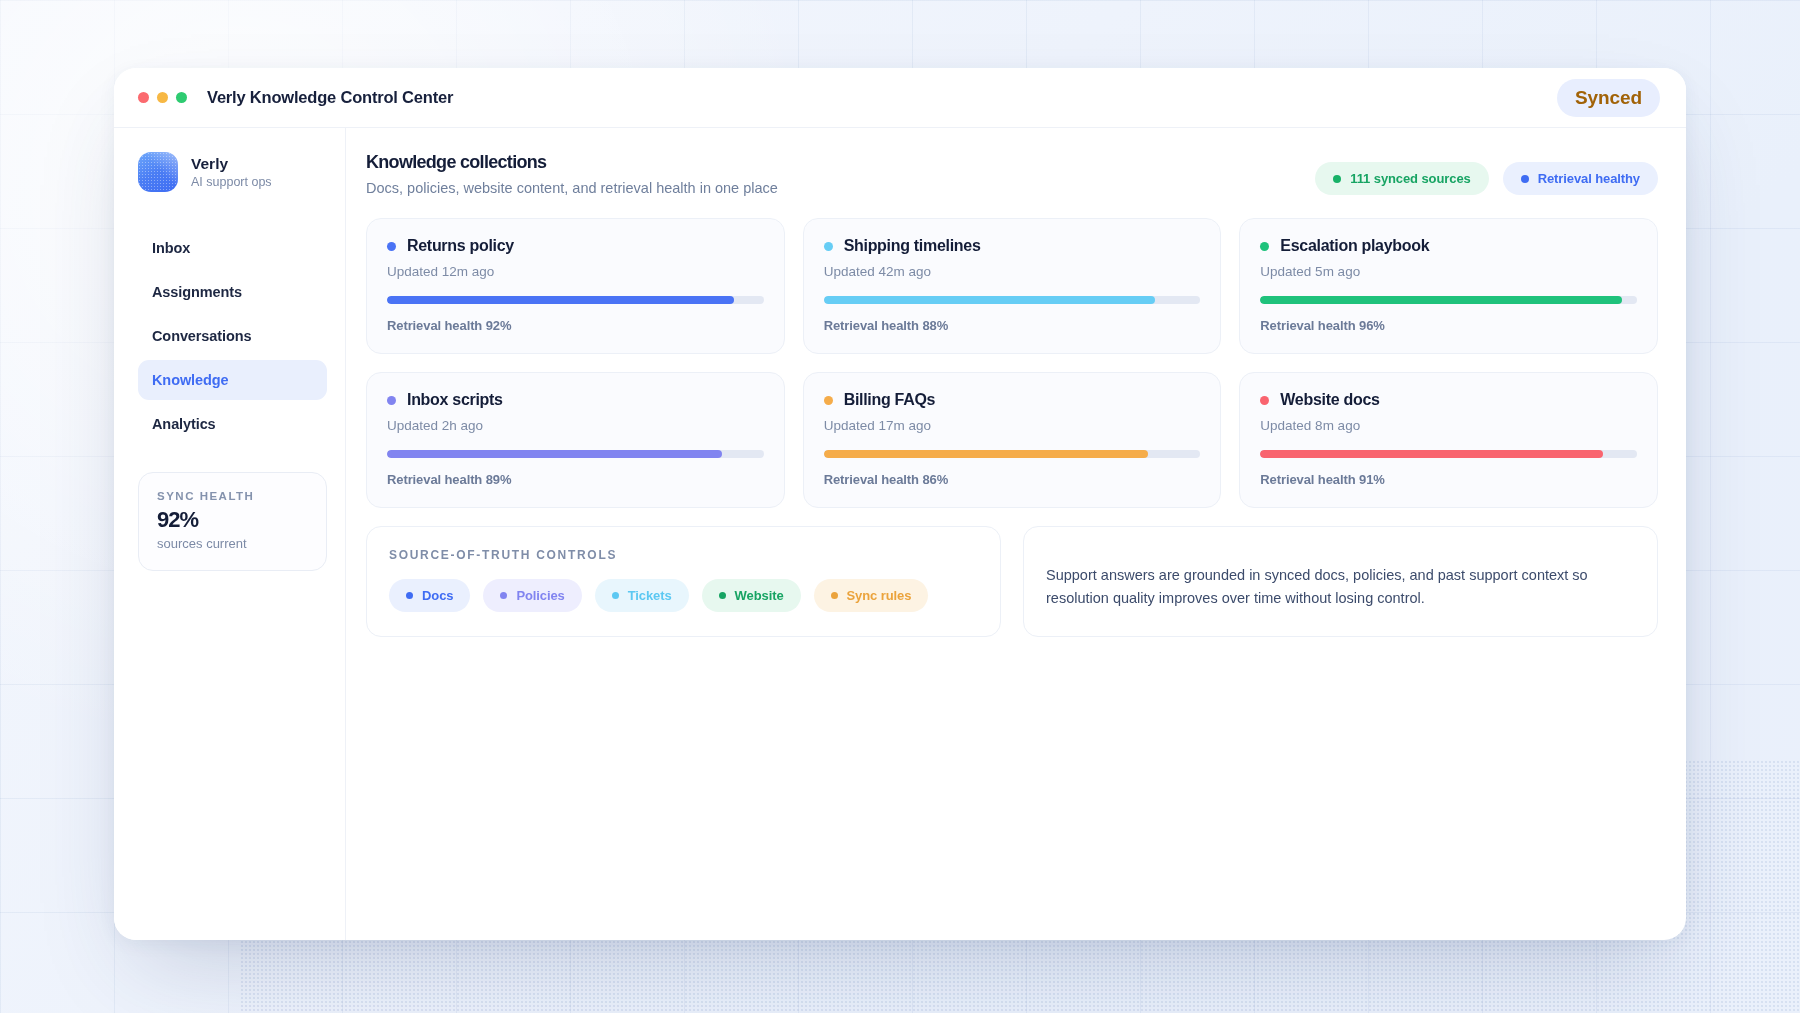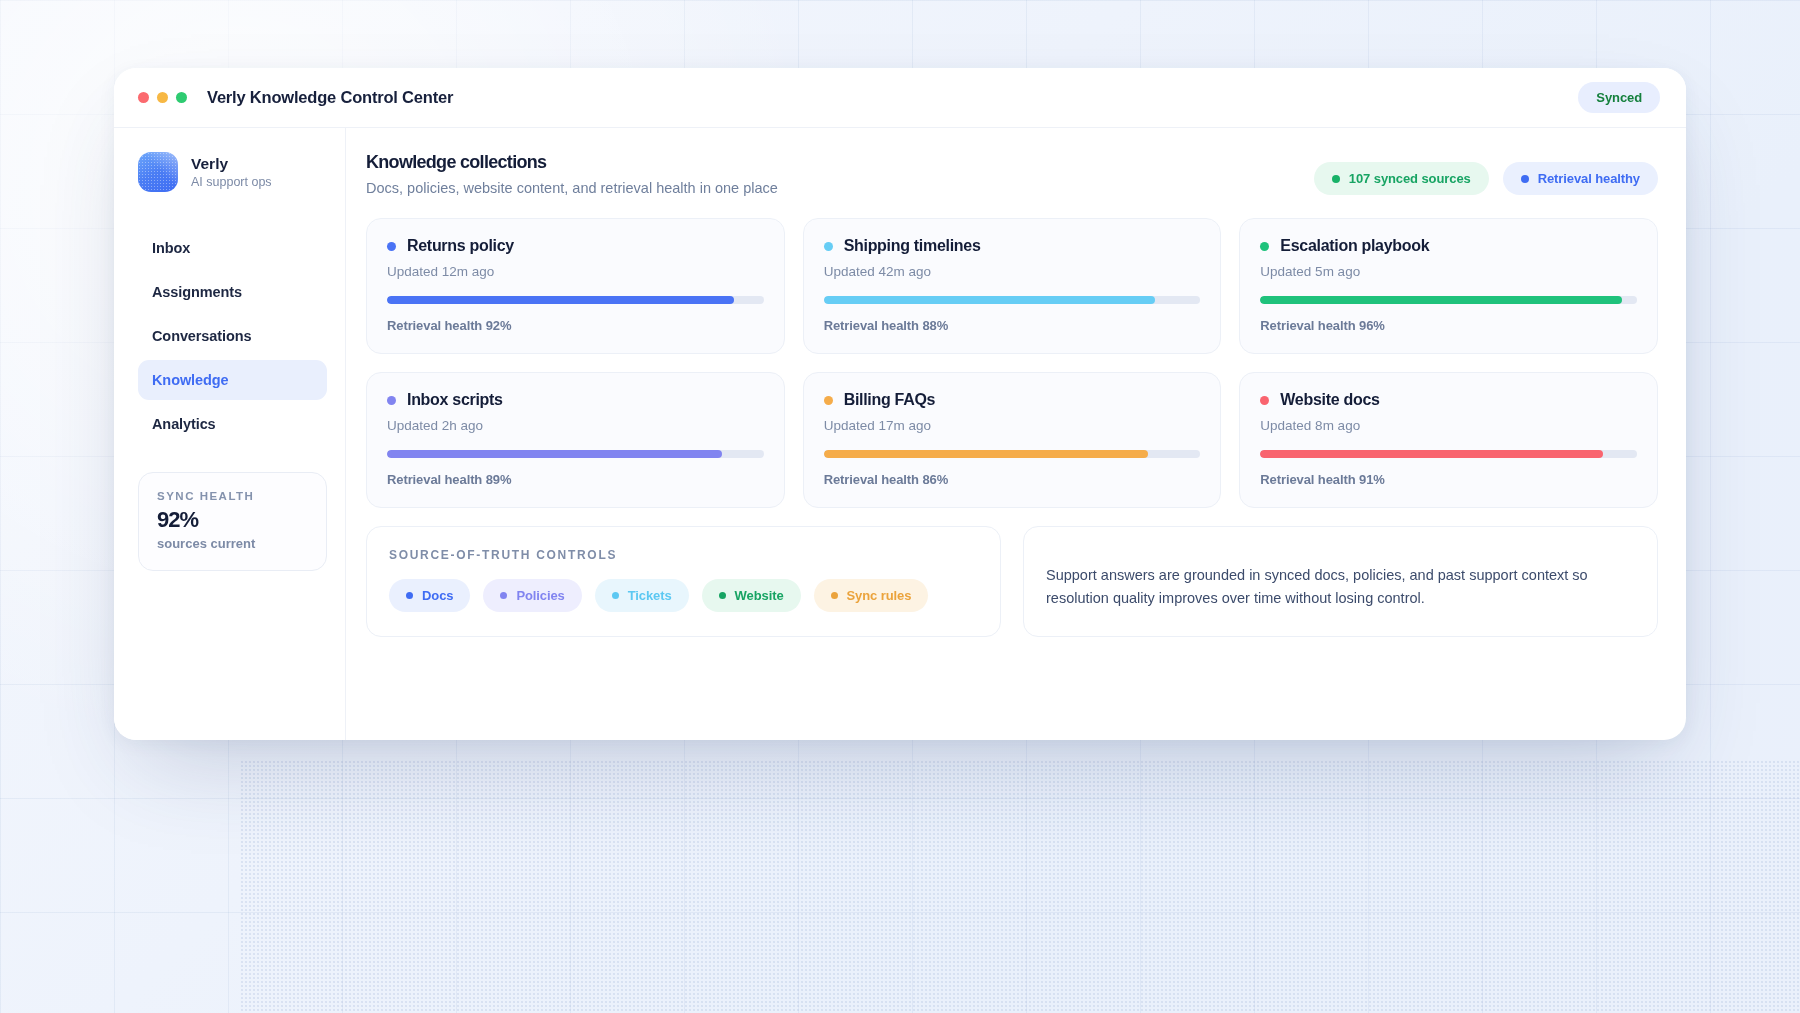--- a/index.html
+++ b/index.html
@@ -43,21 +43,21 @@
     background-size: 4px 4px;
     pointer-events: none;
   }
 
   
   .app-window {
     position: absolute;
     left: 114px;
     top: 68px;
     width: 1572px;
-    height: 672px;
+    height: 872px;
     background: #ffffff;
     border-radius: 22px;
     box-shadow: 0 40px 90px -24px rgba(40,60,110,0.22),
                 0 4px 18px rgba(40,60,110,0.06);
     overflow: hidden;
     display: flex;
     flex-direction: column;
   }
 
   
@@ -80,22 +80,22 @@
     margin-left: 20px;
     font-size: 16.5px;
     font-weight: 700;
     color: #17203c;
     letter-spacing: -0.2px;
   }
   .titlebar-spacer { flex: 1; }
 
   .status-pill {
     background: #e8eefe;
-    color: #15803d;
-    font-size: 13px;
+    color: #a16207;
+    font-size: 19px;
     font-weight: 700;
     padding: 8px 18px;
     border-radius: 999px;
     letter-spacing: -0.1px;
   }
 
   
   .window-body { flex: 1; display: flex; min-height: 0; }
 
   
@@ -153,21 +153,21 @@
     color: #8492ad;
     margin-bottom: 6px;
   }
   .sync-value {
     font-size: 22px;
     font-weight: 800;
     color: #141d38;
     letter-spacing: -1px;
     line-height: 1.1;
   }
-  .sync-caption { margin-top: 4px; font-size: 13px; color: #7c8aa6; font-weight: bold; }
+  .sync-caption { margin-top: 4px; font-size: 13px; color: #7c8aa6; }
 
   
   .main { flex: 1; padding: 24px 28px 0 20px; min-width: 0; }
 
   .main-head { display: flex; align-items: flex-start; }
   .page-title {
     font-size: 18px;
     font-weight: 800;
     color: #141d38;
     letter-spacing: -0.7px;
@@ -330,21 +330,21 @@
 
       <div class="main-head">
         <div>
           <div class="page-title">Knowledge collections</div>
           <div class="page-sub">Docs, policies, website content, and retrieval health in one place</div>
         </div>
         <div class="head-spacer"></div>
         <div class="badges">
           <div class="badge green">
             <span class="bdot" style="background: rgb(24, 178, 104);"></span>
-            <span>107 synced sources</span>
+            <span>111 synced sources</span>
           </div>
           <div class="badge blue">
             <span class="bdot" style="background: rgb(63, 108, 243);"></span>
             <span>Retrieval healthy</span>
           </div>
         </div>
       </div>
 
       <section class="cards">
 

